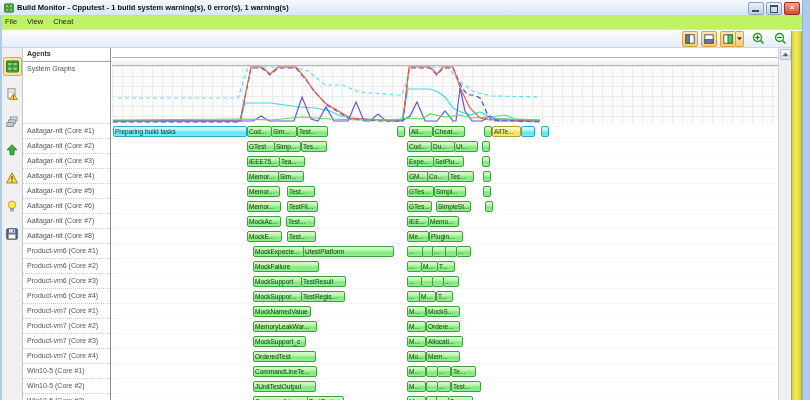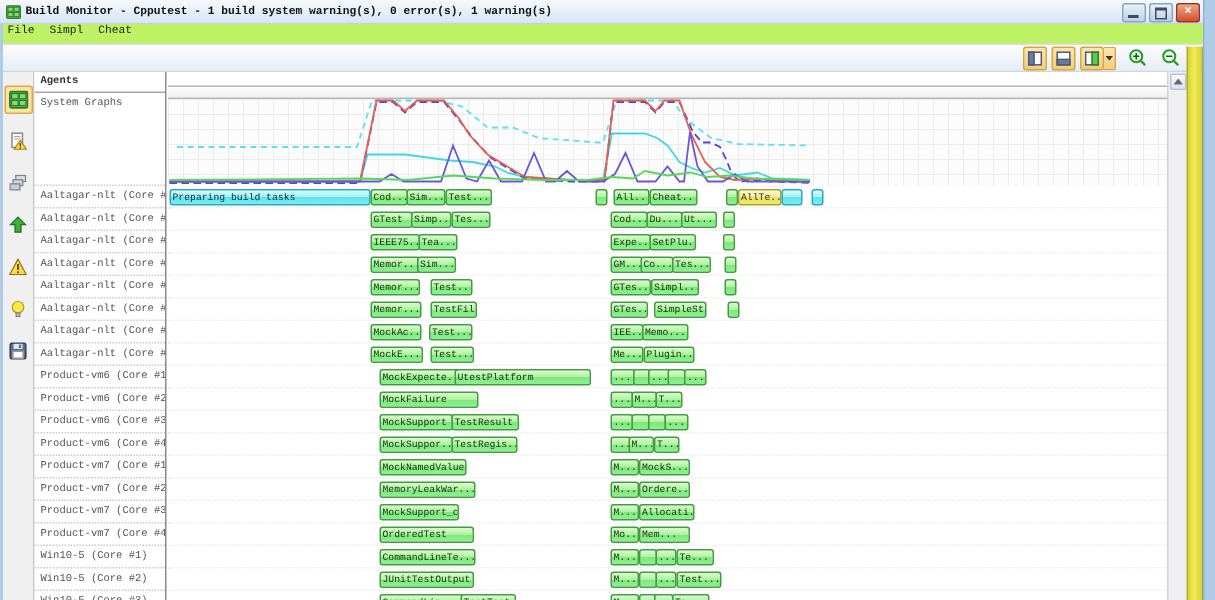--- a/index.html
+++ b/index.html
@@ -1,17 +1,17 @@
 <!DOCTYPE html>
 <html><head>
 <meta charset="utf-8">
 <style>
   html,body{margin:0;padding:0;}
   body{width:810px;height:400px;overflow:hidden;font-family:"Liberation Sans",sans-serif;}
-  .window{position:relative;width:810px;height:400px;background:#fff;overflow:hidden;font-family:Liberation Mono, monospace;}
+  .window{position:relative;width:810px;height:400px;background:#fff;overflow:hidden;}
   .abs{position:absolute;}
 
   
   .titlebar{left:0;top:0;width:810px;height:16px;background:linear-gradient(#f5f9fd,#d8e5f3);border-bottom:1px solid #bfd2e6;display:flex;align-items:center;box-sizing:border-box;}
   .app-icon{margin:0 3px 0 4px;display:flex;}
   .title-text{font-size:7.5px;font-weight:bold;color:#101010;white-space:nowrap;}
   .wctrls{position:absolute;right:10px;top:2px;display:flex;gap:2px;}
   .wbtn{width:14px;height:11px;border:1px solid #8aa4c4;border-radius:2px;background:linear-gradient(#eaf1f9,#bfd0e4);position:relative;cursor:default;}
   .wbtn .g-min{position:absolute;left:3px;bottom:2px;width:7px;height:2px;background:#3a4d66;}
   .wbtn .g-max{position:absolute;left:3px;top:2px;width:6px;height:5px;border:1px solid #3a4d66;border-top-width:2px;}
@@ -77,21 +77,21 @@
         </span>
       <span class="wbtn">
           <span class="g-max"></span>
         </span>
       <span class="wbtn close">×</span>
     </span>
   </div>
 
   <div class="abs menubar">
     <span class="menu-item">File</span>
-    <span class="menu-item">Simpl</span>
+    <span class="menu-item">View</span>
     <span class="menu-item">Cheat</span>
   </div>
 
   <div class="abs toolbar">
     <span class="tbtn">
       <svg width="10" height="10" viewBox="0 0 10 10">
           <rect x="0.8" y="0.8" width="8.4" height="8.4" fill="#fff" stroke="#4a5a7a"></rect>
           <rect x="0.8" y="0.8" width="3.6" height="8.4" fill="#6a7c9e" stroke="#4a5a7a"></rect>
         </svg>
     </span>

